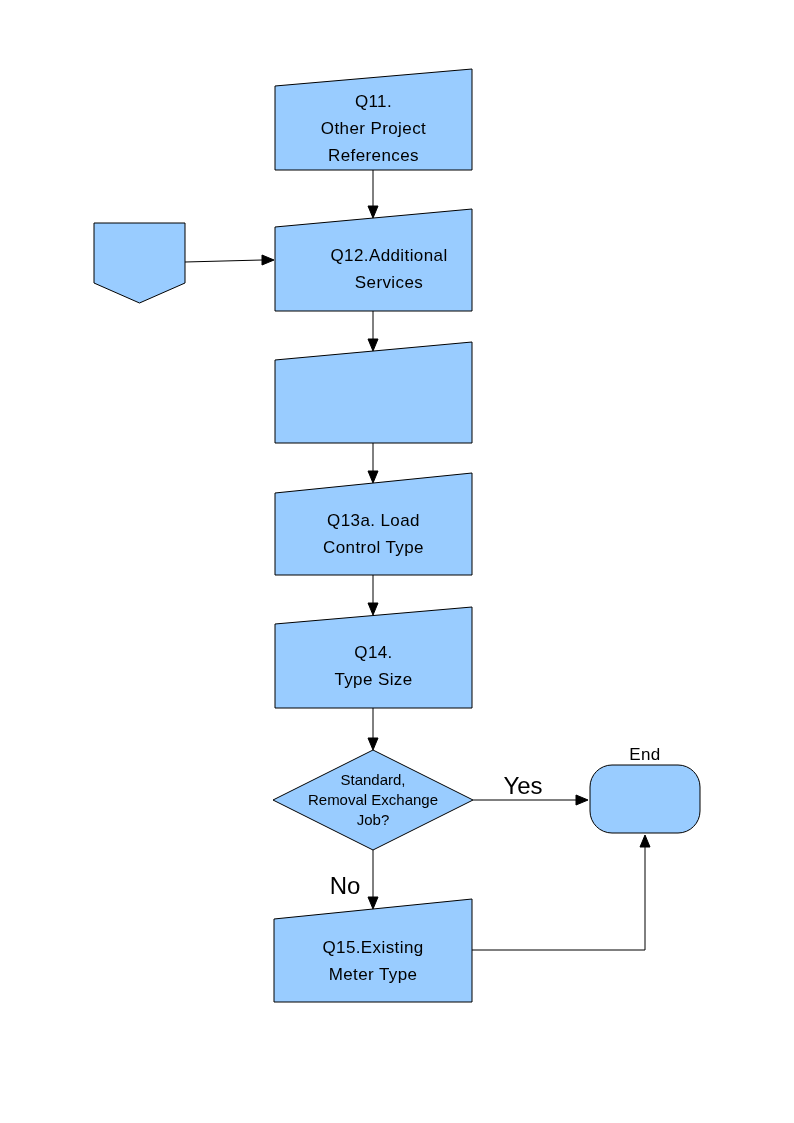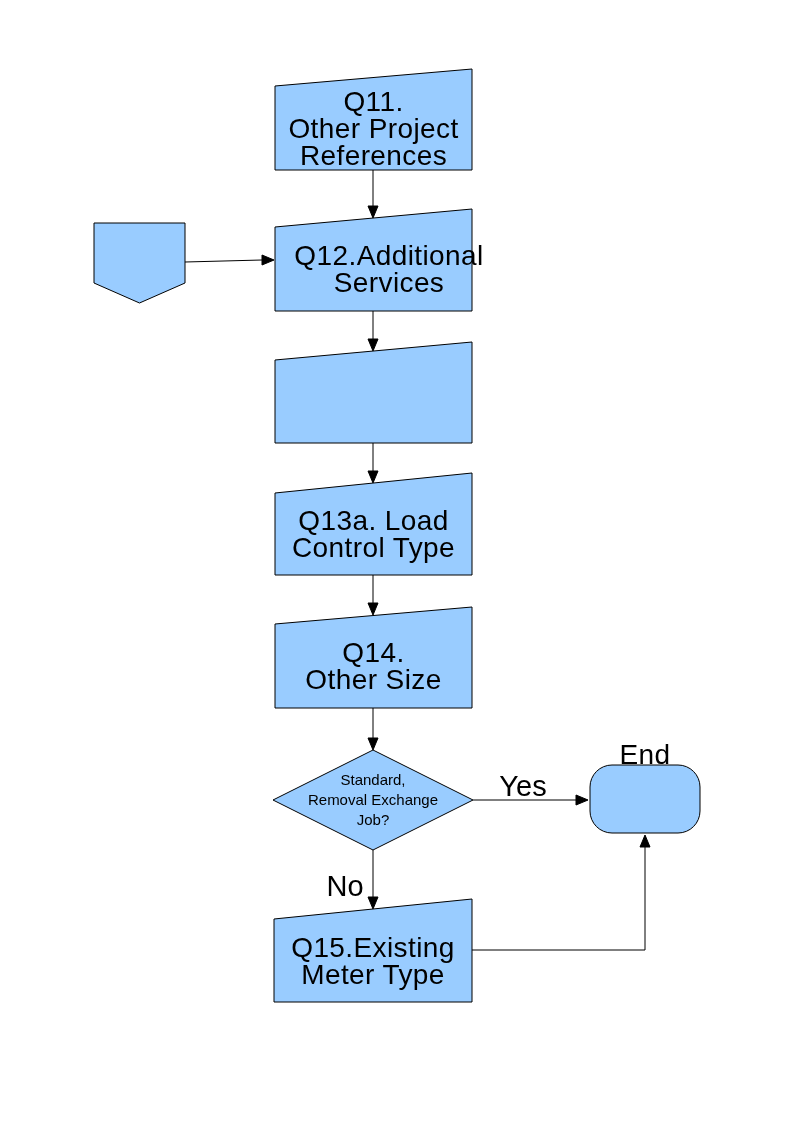--- a/index.html
+++ b/index.html
@@ -17,23 +17,23 @@
   .arrowhead { fill: #000000; stroke: #000000; stroke-width: 1; }
   .lbl {
     position: absolute;
     display: flex;
     align-items: center;
     justify-content: center;
     text-align: center;
     white-space: pre-line;
     color: #000000;
   }
-  .node-lbl { font-size: 28px; line-height: 27px; letter-spacing: 0.4px; }
+  .node-lbl { font-size: 17px; line-height: 27px; letter-spacing: 0.4px; }
   .small-lbl { font-size: 15px; line-height: 20px; }
-  .edge-lbl { font-size: 29px; line-height: 26px; }
+  .edge-lbl { font-size: 24px; line-height: 26px; }
 </style>
 </head>
 <body>
 
 <div class="page">
 
   <svg class="canvas" width="794" height="1123" viewBox="0 0 794 1123">
 
     <path class="edge" d="M373 170 V206"></path>
     <polygon class="arrowhead" points="368,206 378,206 373,218"></polygon>
@@ -87,21 +87,21 @@
 
 
   <div class="lbl node-lbl" style="left:275px; top:227px; width:228px; height:84px;">Q12.Additional
 Services</div>
 
 
   <div class="lbl node-lbl" style="left:275px; top:493px; width:197px; height:82px;">Q13a. Load
 Control Type</div>
 
   <div class="lbl node-lbl" style="left:275px; top:624px; width:197px; height:84px;">Q14.
-Other Size</div>
+Type Size</div>
 
   <div class="lbl small-lbl" style="left:293px; top:762px; width:160px; height:76px;">Standard,
 Removal Exchange
 Job?</div>
 
   <div class="lbl node-lbl" style="left:590px; top:720px; width:110px; height:68px;">End</div>
 
   <div class="lbl node-lbl" style="left:274px; top:919px; width:198px; height:83px;">Q15.Existing
 Meter Type</div>
 

